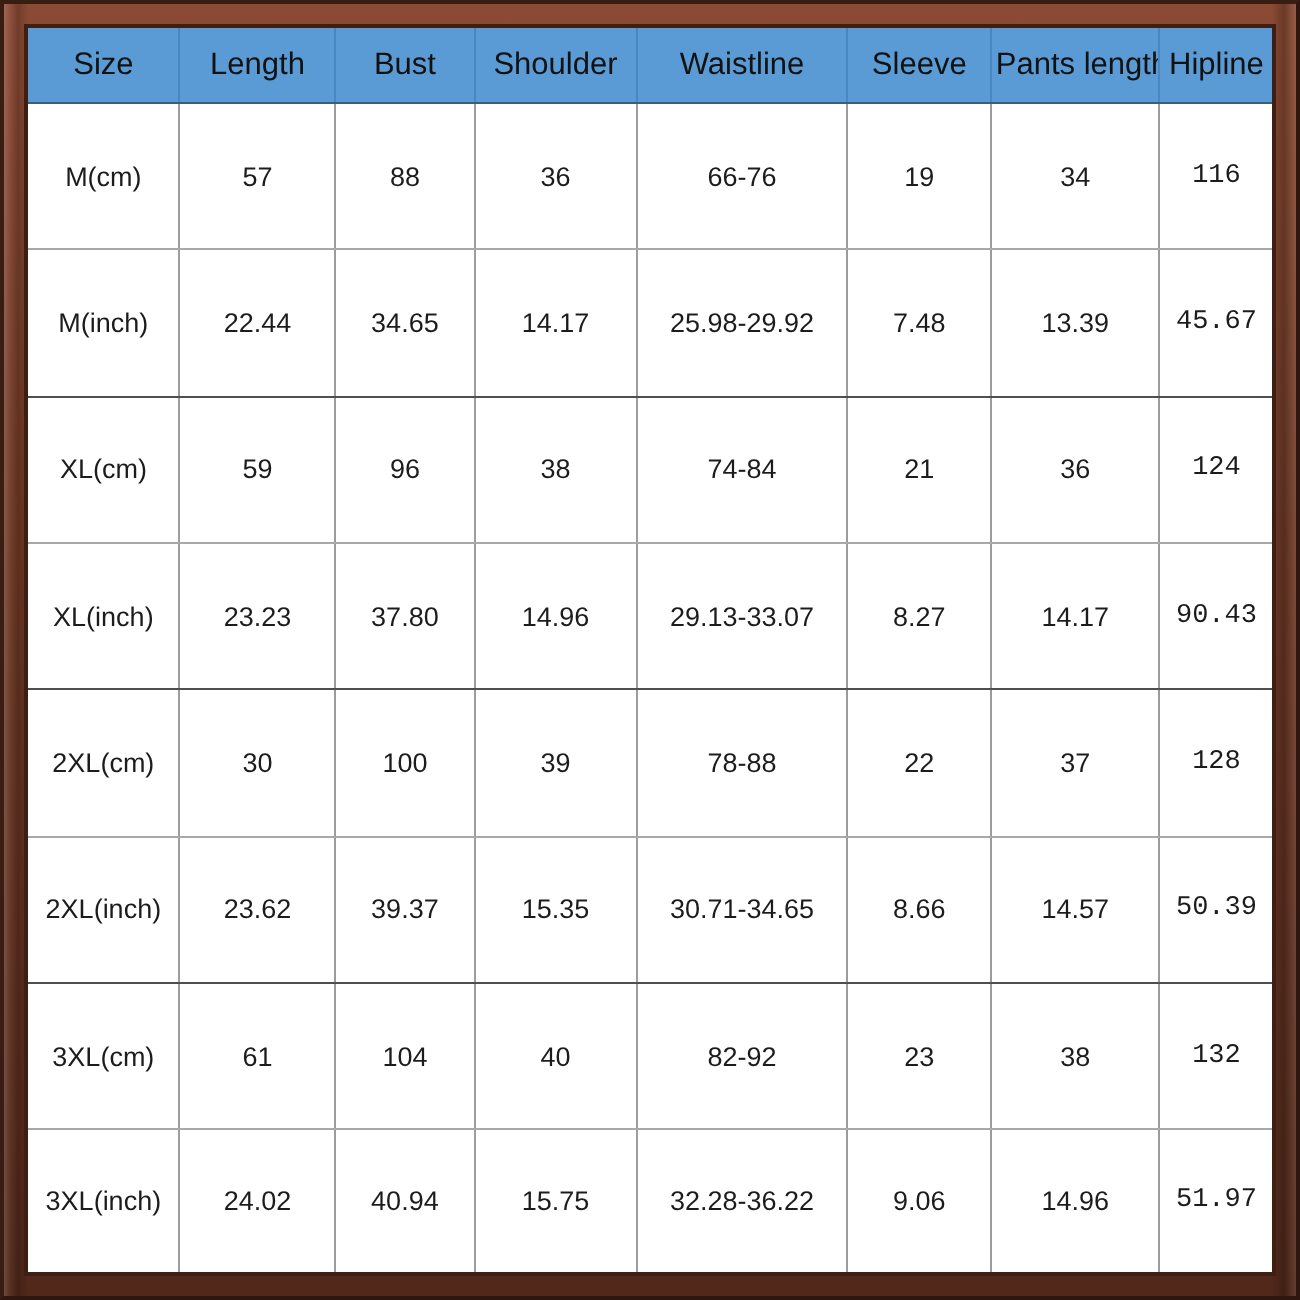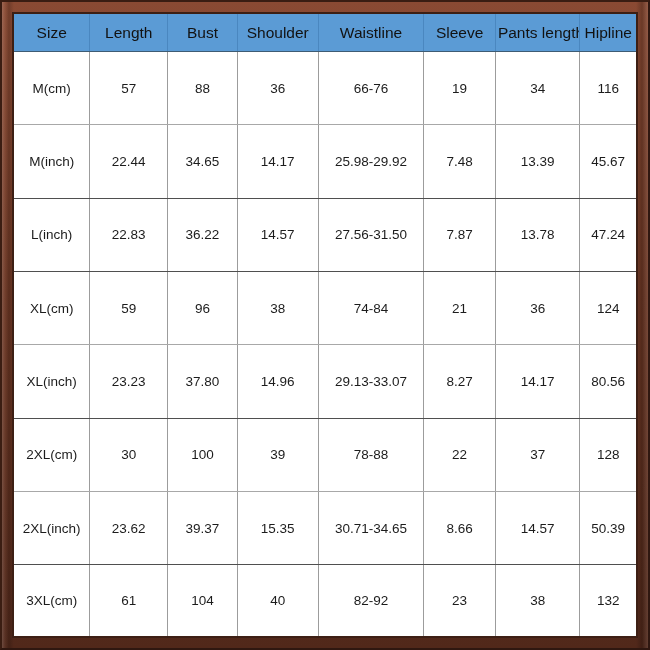--- a/index.html
+++ b/index.html
@@ -84,20 +84,21 @@
   table#size-chart thead th:last-child {
     border-right: none;
   }
   table#size-chart tbody td {
     font-size: 13.5px;
     border-right: 1px solid #9c9c9c;
     border-bottom: 1px solid #5c5c5c;
   }
   table#size-chart tbody td:last-child {
     border-right: none;
+    font-family: Liberation Mono, monospace;
   }
   table#size-chart tbody tr:last-child td {
     border-bottom: none;
   }
   
   table#size-chart tbody tr.row-cm td {
     border-bottom-color: #a8a8a8;
     text-align: center;
   }
   table#size-chart tbody tr.row-inch td {
@@ -151,49 +152,39 @@
           <tr class="row-inch">
             <td class="size-cell">M(inch)</td>
             <td>22.44</td>
             <td>34.65</td>
             <td>14.17</td>
             <td>25.98-29.92</td>
             <td>7.48</td>
             <td>13.39</td>
             <td>45.67</td>
           </tr>
-          <tr class="row-inch">
-            <td class="size-cell">L(inch)</td>
-            <td>22.83</td>
-            <td>36.22</td>
-            <td>14.57</td>
-            <td>27.56-31.50</td>
-            <td>7.87</td>
-            <td>13.78</td>
-            <td>47.24</td>
-          </tr>
           <tr class="row-cm">
             <td class="size-cell">XL(cm)</td>
             <td>59</td>
             <td>96</td>
             <td>38</td>
             <td>74-84</td>
             <td>21</td>
             <td>36</td>
             <td>124</td>
           </tr>
           <tr class="row-inch">
             <td class="size-cell">XL(inch)</td>
             <td>23.23</td>
             <td>37.80</td>
             <td>14.96</td>
             <td>29.13-33.07</td>
             <td>8.27</td>
             <td>14.17</td>
-            <td>80.56</td>
+            <td>90.43</td>
           </tr>
           <tr class="row-cm">
             <td class="size-cell">2XL(cm)</td>
             <td>30</td>
             <td>100</td>
             <td>39</td>
             <td>78-88</td>
             <td>22</td>
             <td>37</td>
             <td>128</td>
@@ -211,17 +202,27 @@
           <tr class="row-cm">
             <td class="size-cell">3XL(cm)</td>
             <td>61</td>
             <td>104</td>
             <td>40</td>
             <td>82-92</td>
             <td>23</td>
             <td>38</td>
             <td>132</td>
           </tr>
+          <tr class="row-inch">
+            <td class="size-cell">3XL(inch)</td>
+            <td>24.02</td>
+            <td>40.94</td>
+            <td>15.75</td>
+            <td>32.28-36.22</td>
+            <td>9.06</td>
+            <td>14.96</td>
+            <td>51.97</td>
+          </tr>
         </tbody>
     </table>
 
   </div>
 </div>
 
 </body></html>

